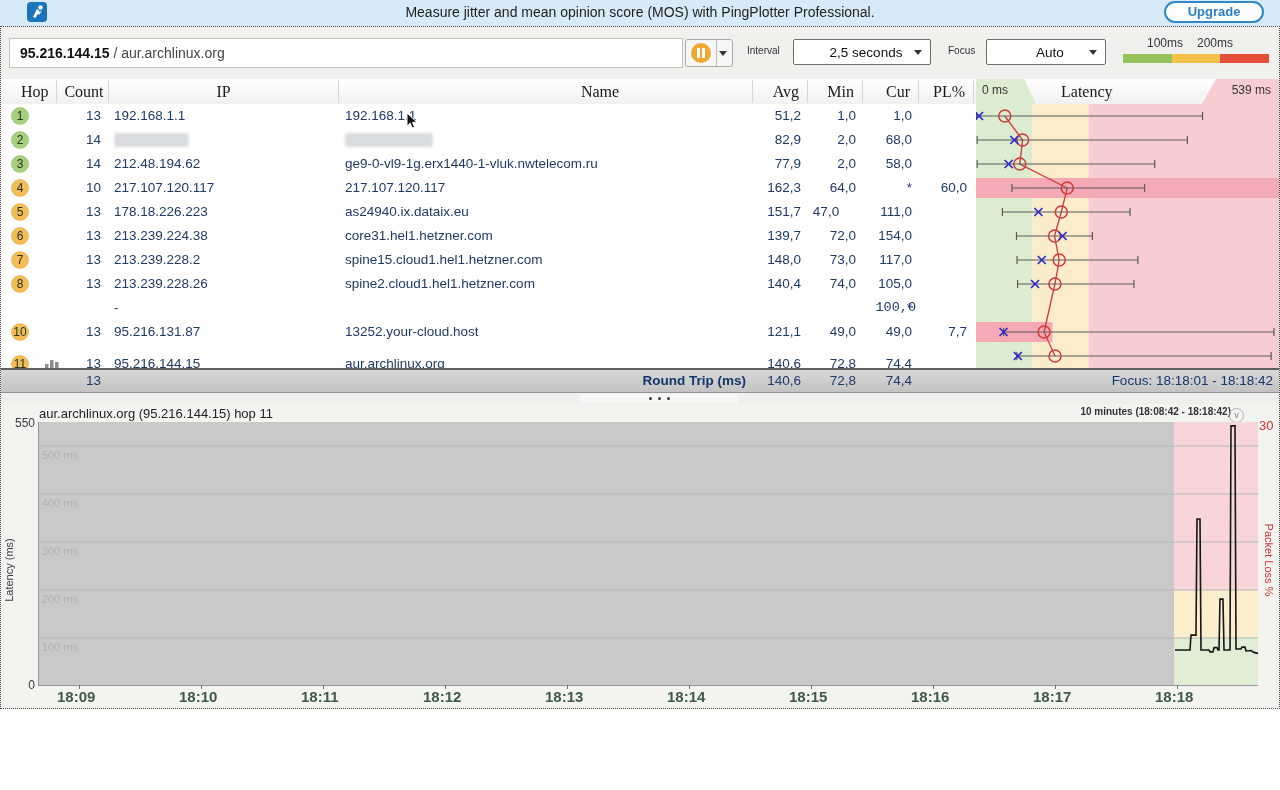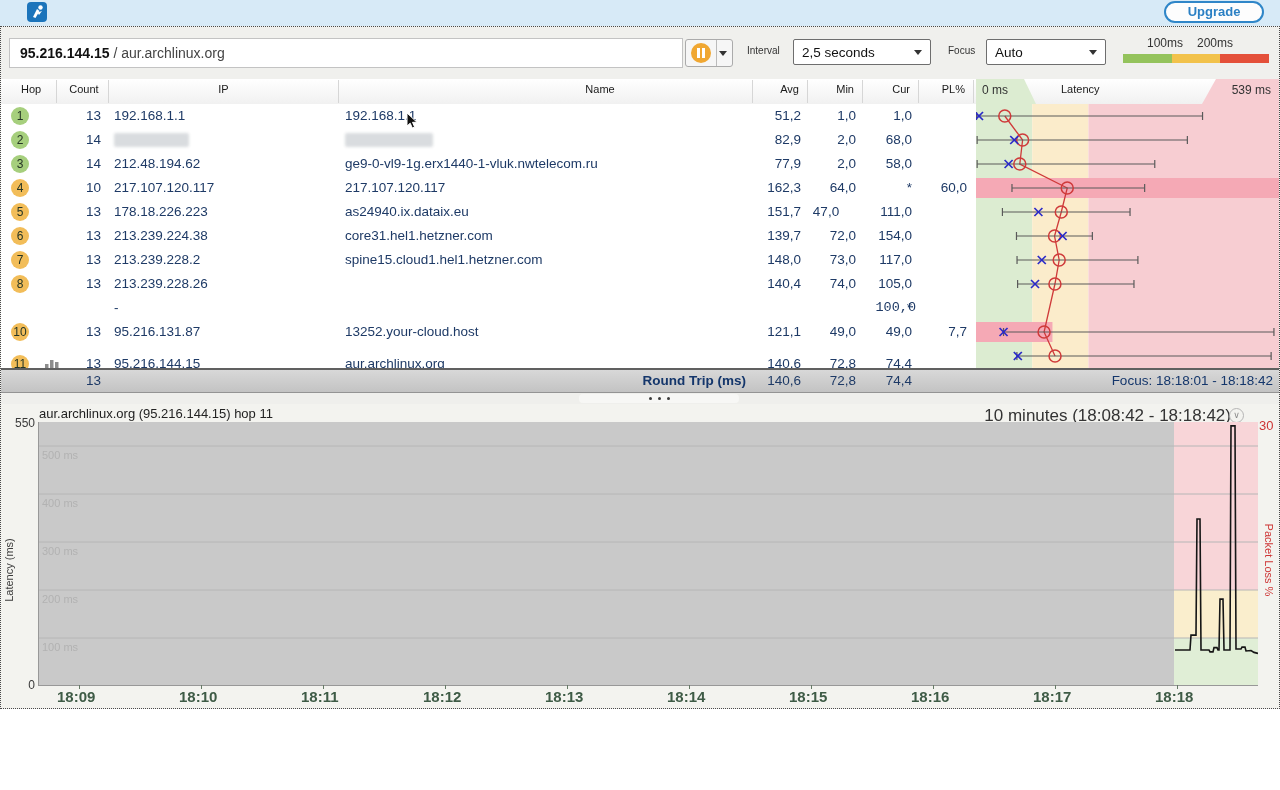--- a/index.html
+++ b/index.html
@@ -18,62 +18,63 @@
               font-size:14px;line-height:28px;padding-left:10px;color:#444;}
   .target-box b{color:#111;}
   .btn-group{left:684px;top:12px;width:46px;height:26px;background:#f6f6f6;border:1px solid #ababab;border-radius:3px;}
   .pause-circle{left:5px;top:3px;width:20px;height:20px;border-radius:50%;background:#f0a732;}
   .pause-circle:before{content:"";position:absolute;left:6px;top:5px;width:3px;height:10px;background:#fff;}
   .pause-circle:after{content:"";position:absolute;left:11px;top:5px;width:3px;height:10px;background:#fff;}
   .group-divider{left:30px;top:0;width:1px;height:26px;background:#bbb;}
   .caret{width:0;height:0;border-left:4px solid transparent;border-right:4px solid transparent;border-top:5px solid #333;}
   .tb-label{top:18px;font-size:10px;color:#333;}
   .selectbox{top:12px;height:26px;background:#fff;border:1px solid #6e6e6e;border-radius:2px;
-             font-size:13.5px;color:#111;line-height:26px;padding-left:8px;box-sizing:border-box;}
+             font-size:13.5px;color:#111;line-height:26px;padding-left:8px;box-sizing:border-box;text-align:center;}
   .legend-lbl{top:9px;font-size:12px;color:#333;}
   .legend-bar{left:1122px;top:27px;width:146px;height:9px;display:flex;}
   .legend-bar div{flex:1;}
   
   .thead{left:0;top:52px;width:1278px;height:25px;background:linear-gradient(#ffffff,#f1f1f1);border-bottom:1px solid #cfcfcf;}
-  .th{top:56px;font-size:11px;color:#1a1a1a;}
+  .th{top:56px;font-size:16px;color:#1a1a1a;font-family:Liberation Serif, serif;}
   .sep{top:53px;width:1px;height:23px;background:#d6d6d6;}
   .tbody{left:0;top:77px;width:1278px;height:264px;background:#fff;}
   .lat-head-txt{top:56px;font-size:12px;color:#333;}
   
   .sumrow{left:0;top:341px;width:1278px;height:22px;border-top:2px solid #606060;border-bottom:1px solid #949494;
           background:linear-gradient(#d8d8d8,#c3c3c3);font-size:13.5px;color:#1e3a66;}
   .sumrow .cell{position:absolute;top:0;line-height:21px;}
   
   .splitter{left:0;top:366px;width:1278px;height:11px;background:#efefec;}
   .split-handle{left:578px;top:1px;width:160px;height:9px;background:#f7f7f5;border-radius:4px;}
   .split-handle i{position:absolute;top:3px;width:3px;height:3px;border-radius:50%;background:#3a3a3a;}
   
   .graph{left:0;top:377px;width:1278px;height:304px;background:#f3f3ef;}
   .g-title{left:38px;top:2px;font-size:13px;color:#222;}
-  .g-range{right:48px;top:2px;font-size:17px;color:#333;}
+  .g-range{right:48px;top:2px;font-size:10px;color:#333;font-weight:bold;}
   .g-chevron{left:1228px;top:4px;width:13px;height:13px;border:1px solid #b5b5b5;border-radius:50%;color:#8a8a8a;
              font-size:9px;line-height:12px;text-align:center;}
   .ylab{font-size:12px;color:#3a3a3a;}
   .rot-left{left:-32px;top:160px;width:80px;text-align:center;font-size:11px;color:#3a3a3a;transform:rotate(-90deg);}
   .rot-right{left:1218px;top:150px;width:100px;text-align:center;font-size:11px;color:#cd3434;transform:rotate(90deg);}
   .pl-max{left:1258px;top:14px;font-size:13px;color:#cd3434;}
   .xlab{top:284px;width:44px;font-size:15px;color:#3e5b46;font-weight:bold;}
   .xtick{top:281px;width:1px;height:4px;background:#667a66;}
   
   .trow{position:absolute;left:0;width:1278px;height:24px;font-size:13.5px;color:#1e3a66;line-height:24px;}
   .hopbadge{position:absolute;left:10px;top:3px;width:18px;height:18px;border-radius:50%;
             text-align:center;line-height:18px;font-size:12px;color:#253525;}
   .cell{position:absolute;top:0;white-space:nowrap;}
   .r{text-align:right;}
   .blurbox{position:absolute;top:5px;height:14px;background:#d9dcdf;border-radius:2px;filter:blur(1.5px);}
 </style>
 </head>
 <body>
 
 <div class="abs banner">
+  <div class="abs banner-msg">Measure jitter and mean opinion score (MOS) with PingPlotter Professional.</div>
   <div class="abs logo">
     <svg width="20" height="20" viewBox="0 0 20 20">
       <circle cx="13.5" cy="5.5" r="2.2" fill="#fff"></circle>
       <path d="M6 15 L10 7 L12.5 9 L8.5 16 Z" fill="#fff"></path>
       <path d="M10.5 10.5 L15 9 L12 13 Z" fill="#fff"></path>
     </svg>
   </div>
   <div class="abs upgrade">Upgrade</div>
 </div>
 
@@ -203,20 +204,21 @@
         <div class="cell" style="left:344px;">spine15.cloud1.hel1.hetzner.com</div>
         <div class="cell r" style="left:740px;width:60px;">148,0</div>
         <div class="cell r" style="left:795px;width:60px;">73,0</div>
         <div class="cell r" style="left:851px;width:60px;">117,0</div>
         <div class="cell r" style="left:906px;width:60px;"></div>
       </div>
       <div class="trow" style="top:168px;">
         <div class="hopbadge" style="background:#f2bd59;">8</div>
         <div class="cell r" style="left:58px;width:42px;">13</div>
         <div class="cell" style="left:113px;">213.239.228.26</div>
+        <div class="cell" style="left:344px;">spine2.cloud1.hel1.hetzner.com</div>
         <div class="cell r" style="left:740px;width:60px;">140,4</div>
         <div class="cell r" style="left:795px;width:60px;">74,0</div>
         <div class="cell r" style="left:851px;width:60px;">105,0</div>
         <div class="cell r" style="left:906px;width:60px;"></div>
       </div>
       <div class="trow" style="top:192px;">
         <div class="cell r" style="left:58px;width:42px;"></div>
         <div class="cell" style="left:113px;">-</div>
         <div class="cell" style="left:344px;"></div>
         <div class="cell r" style="left:740px;width:60px;"></div>

